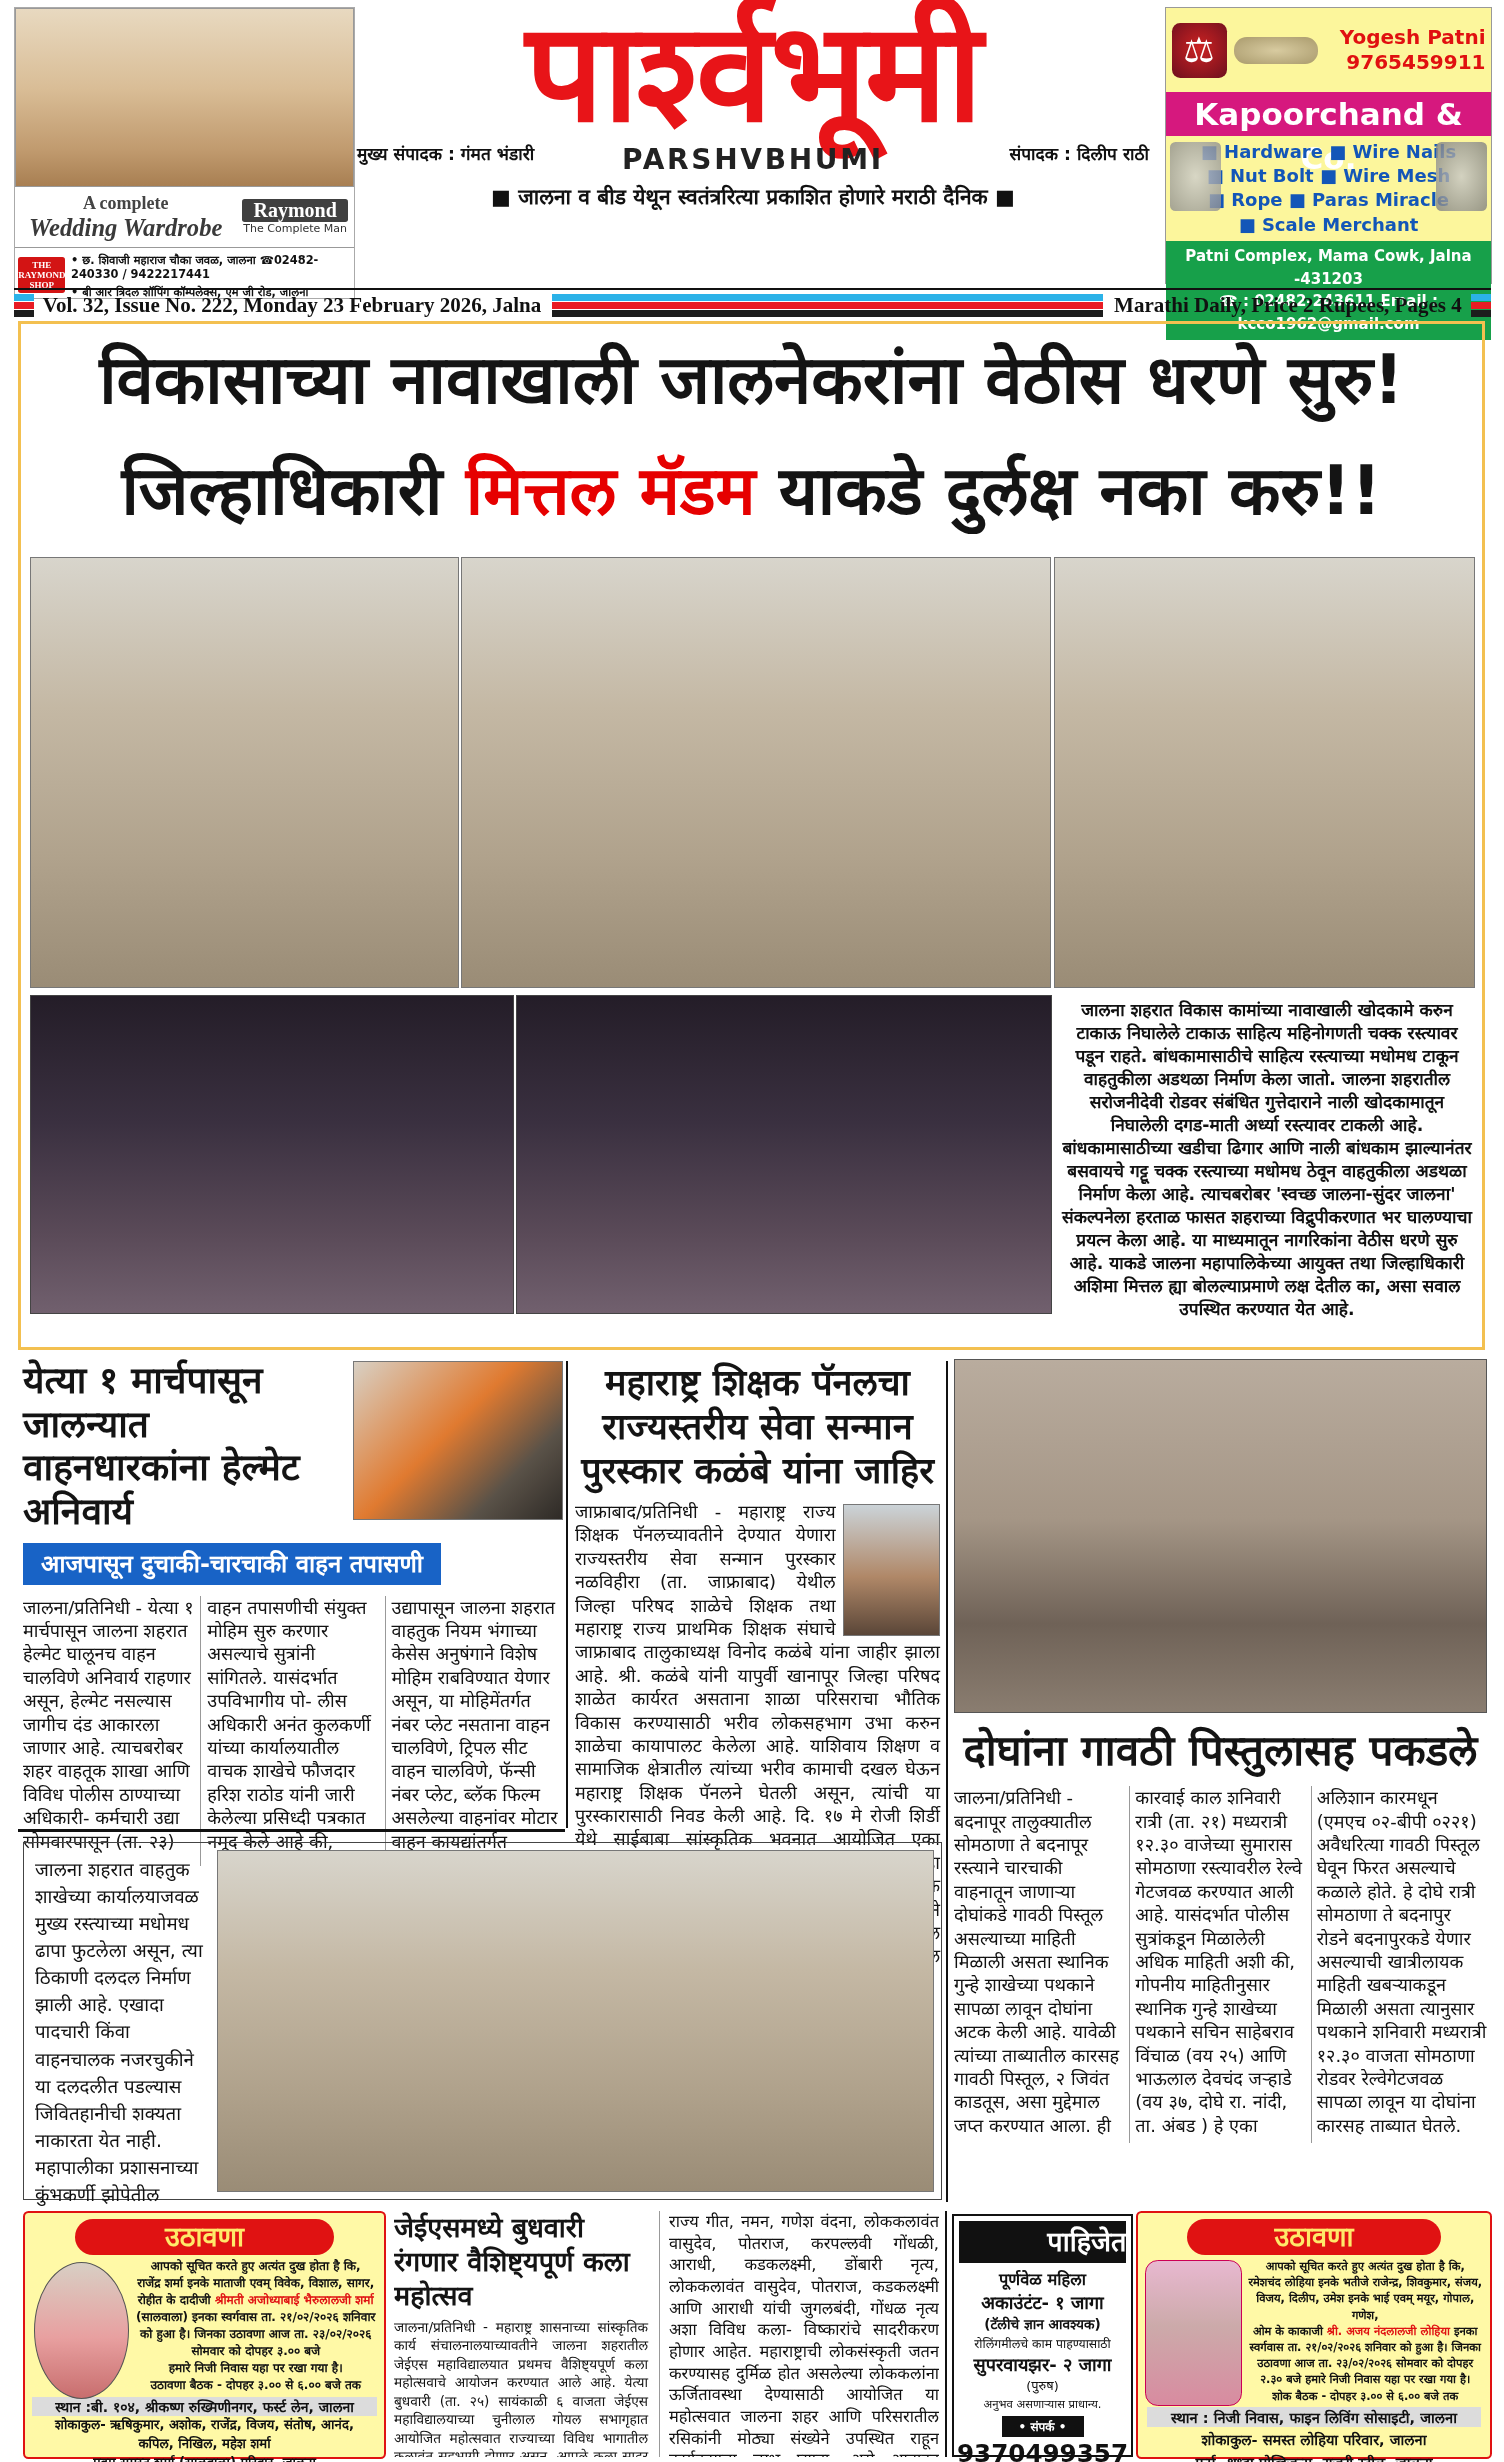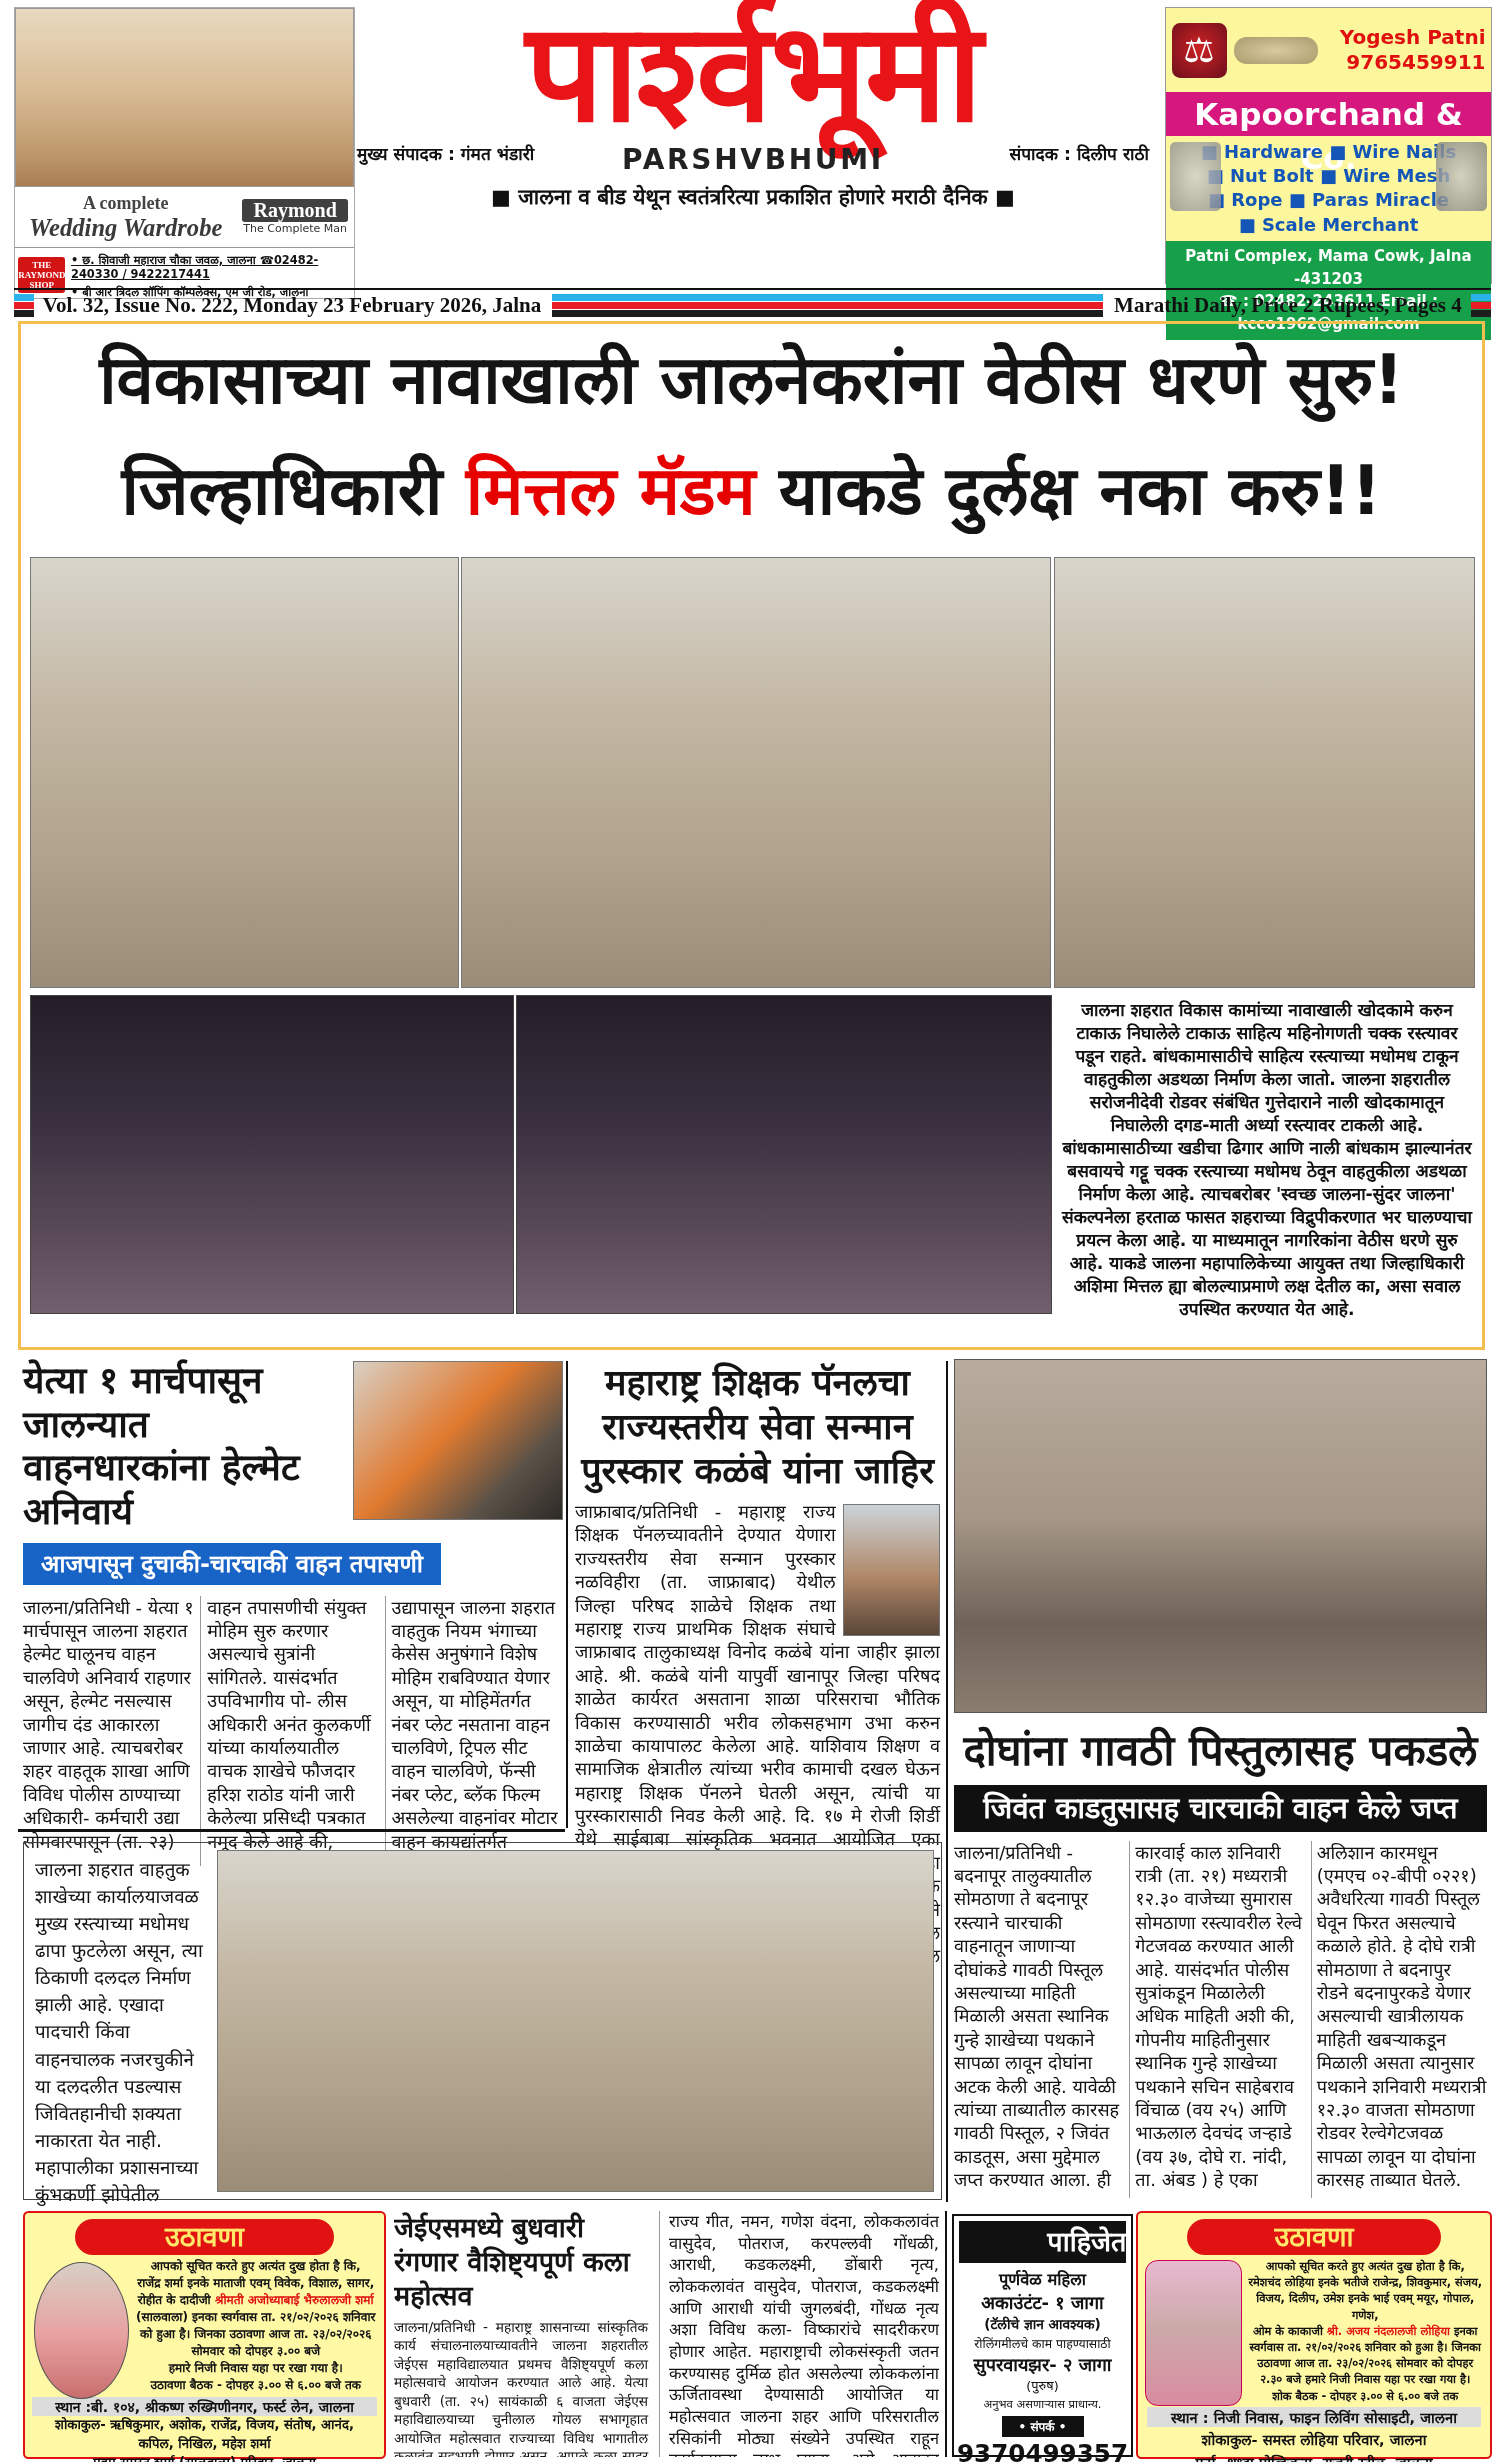--- a/index.html
+++ b/index.html
@@ -53,21 +53,21 @@
         <div class="serif" style="font-size:24.6px;color:#3a3a3a;font-weight:bold;font-style:italic;">Wedding Wardrobe</div>
       </div>
       <div style="width:117px;text-align:center;">
         <div class="serif" style="background:#404040;color:#fff;font-weight:bold;font-size:20px;border-radius:2.7px;margin:0 5.5px;">Raymond</div>
         <div style="font-size:11px;color:#333;">The Complete Man</div>
       </div>
     </div>
     <div style="display:flex;align-items:center;padding:3.6px 3.6px;">
       <div class="serif" style="background:#d31414;color:#fff;font-weight:bold;font-size:9px;width:58px;height:36px;display:flex;align-items:center;justify-content:center;text-align:center;border-radius:2.7px;">THE RAYMOND SHOP</div>
       <div style="margin-left:5.5px;">
-        <div style="font-size:11.4px;font-weight:bold;text-decoration:underline;">• छ. शिवाजी महाराज चौका जवळ, जालना ☎02482-240330 / 9422217441</div>
+        <div style="font-size:11.4px;font-weight:bold;">• छ. शिवाजी महाराज चौका जवळ, जालना ☎02482-240330 / 9422217441</div>
         <div style="font-size:11.4px;font-weight:bold;margin-top:2.7px;">• बी आर त्रिदल शॉपिंग कॉम्पलेक्स, एम जी रोड, जालना</div>
       </div>
     </div>
   </div>
 
   <div class="abs" style="left:357px;top:3.6px;width:792px;">
     <div class="masthead-title">पार्श्वभूमी</div>
     <div class="ed-row" style="margin-top:1.8px;">
       <span>मुख्य संपादक : गंमत भंडारी</span>
       <span>संपादक : दिलीप राठी</span>
@@ -153,21 +153,20 @@
       <span>जाफ्राबाद/प्रतिनिधी - महाराष्ट्र राज्य शिक्षक पॅनलच्यावतीने देण्यात येणारा राज्यस्तरीय सेवा सन्मान पुरस्कार नळविहीरा (ता. जाफ्राबाद) येथील जिल्हा परिषद शाळेचे शिक्षक तथा महाराष्ट्र राज्य प्राथमिक शिक्षक संघाचे जाफ्राबाद तालुकाध्यक्ष विनोद कळंबे यांना जाहीर झाला आहे. श्री. कळंबे यांनी यापुर्वी खानापूर जिल्हा परिषद शाळेत कार्यरत असताना शाळा परिसराचा भौतिक विकास करण्यासाठी भरीव लोकसहभाग उभा करुन शाळेचा कायापालट केलेला आहे. याशिवाय शिक्षण व सामाजिक क्षेत्रातील त्यांच्या भरीव कामाची दखल घेऊन महाराष्ट्र शिक्षक पॅनलने घेतली असून, त्यांची या पुरस्कारासाठी निवड केली आहे.</span>
       <span>दि. १७ मे रोजी शिर्डी येथे साईबाबा सांस्कृतिक भवनात आयोजित एका कार्यक्रमात श्री. कळंबे त्यांना मान्यवरांच्या हस्ते हा पुरस्कार प्रदान करण्यात येणार असल्याचे महाराष्ट्र शिक्षक पॅनलचे अध्यक्ष दीपक चामे यांच्यासह निवड समितीने कळविले आहे.</span>
       <span>राज्यस्तरीय पुरस्कार जाहीर झाल्याबद्दल श्री. कळंबे यांचे जाफ्राबाद तालुक्यातील सर्वच क्षेत्रातील मान्यवरांनी स्वागत केले आहे.</span>
     </div>
   </div>
   <div class="abs vrule" style="left:946px;top:1361px;height:841px;"></div>
 
   <div class="abs" style="left:954px;top:1359px;width:533px;">
     <div class="photo-room" style="height:352px;"></div>
     <div class="art-hl" style="font-size:42px;text-align:center;margin-top:7.3px;white-space:nowrap;overflow:hidden;">दोघांना गावठी पिस्तुलासह पकडले</div>
-    <div class="blackband" style="height:47px;line-height:47px;margin-top:7.3px;">जिवंत काडतुसासह चारचाकी वाहन केले जप्त</div>
     <div class="bodytxt cols3" style="margin-top:9px;height:357px;column-gap:11px;">
       <span>जालना/प्रतिनिधी - बदनापूर तालुक्यातील सोमठाणा ते बदनापूर रस्त्याने चारचाकी वाहनातून जाणाऱ्या दोघांकडे गावठी पिस्तूल असल्याच्या माहिती मिळाली असता स्थानिक गुन्हे शाखेच्या पथकाने सापळा लावून दोघांना अटक केली आहे. यावेळी त्यांच्या ताब्यातील कारसह गावठी पिस्तूल, २ जिवंत काडतूस, असा मुद्देमाल जप्त करण्यात आला. ही कारवाई काल शनिवारी रात्री (ता. २१) मध्यरात्री १२.३० वाजेच्या सुमारास सोमठाणा रस्त्यावरील रेल्वे गेटजवळ करण्यात आली आहे. यासंदर्भात पोलीस सुत्रांकडून मिळालेली अधिक माहिती अशी की, गोपनीय माहितीनुसार स्थानिक गुन्हे शाखेच्या पथकाने सचिन साहेबराव विंचाळ (वय</span>
       <span>२५) आणि भाऊलाल देवचंद जऱ्हाडे (वय ३७, दोघे रा. नांदी, ता. अंबड ) हे एका अलिशान कारमधून (एमएच ०२-बीपी ०२२१) अवैधरित्या गावठी पिस्तूल घेवून फिरत असल्याचे कळाले होते. हे दोघे रात्री सोमठाणा ते बदनापुर रोडने बदनापुरकडे येणार असल्याची खात्रीलायक माहिती खबऱ्याकडून मिळाली असता त्यानुसार पथकाने शनिवारी मध्यरात्री १२.३० वाजता सोमठाणा रोडवर रेल्वेगेटजवळ सापळा लावून या दोघांना कारसह ताब्यात घेतले. यावेळी या दोघांची पंचासमक्ष कारची झडती घेण्यात आली असता कारच्या डाव्या बाजुच्या समोरच्या सिटच्या खाली गावठी पिस्तूल आणि २ जिवंत काडतुसे आढळून आली. यावेळी पथकाने त्यांच्याकडील गावठी पिस्तुलासह</span>
       
     </div>
   </div>
 
   <div class="abs" style="left:18px;top:1829px;width:547px;height:2.7px;background:#111;"></div>
   <div class="abs" style="left:23px;top:1842px;width:917px;height:356px;border:1.8px solid #444;">
     <div class="abs" style="left:11px;top:12.8px;width:175px;font-size:18.7px;line-height:1.45;">जालना शहरात वाहतुक शाखेच्या कार्यालयाजवळ मुख्य रस्त्याच्या मधोमध ढापा फुटलेला असून, त्या ठिकाणी दलदल निर्माण झाली आहे. एखादा पादचारी किंवा वाहनचालक नजरचुकीने या दलदलीत पडल्यास जिवितहानीची शक्यता नाकारता येत नाही. महापालीका प्रशासनाच्या कुंभकर्णी झोपेतील अधिकारी याकडे लक्ष देतील का, असा सवाल उपस्थित केला जात आहे.</div>

